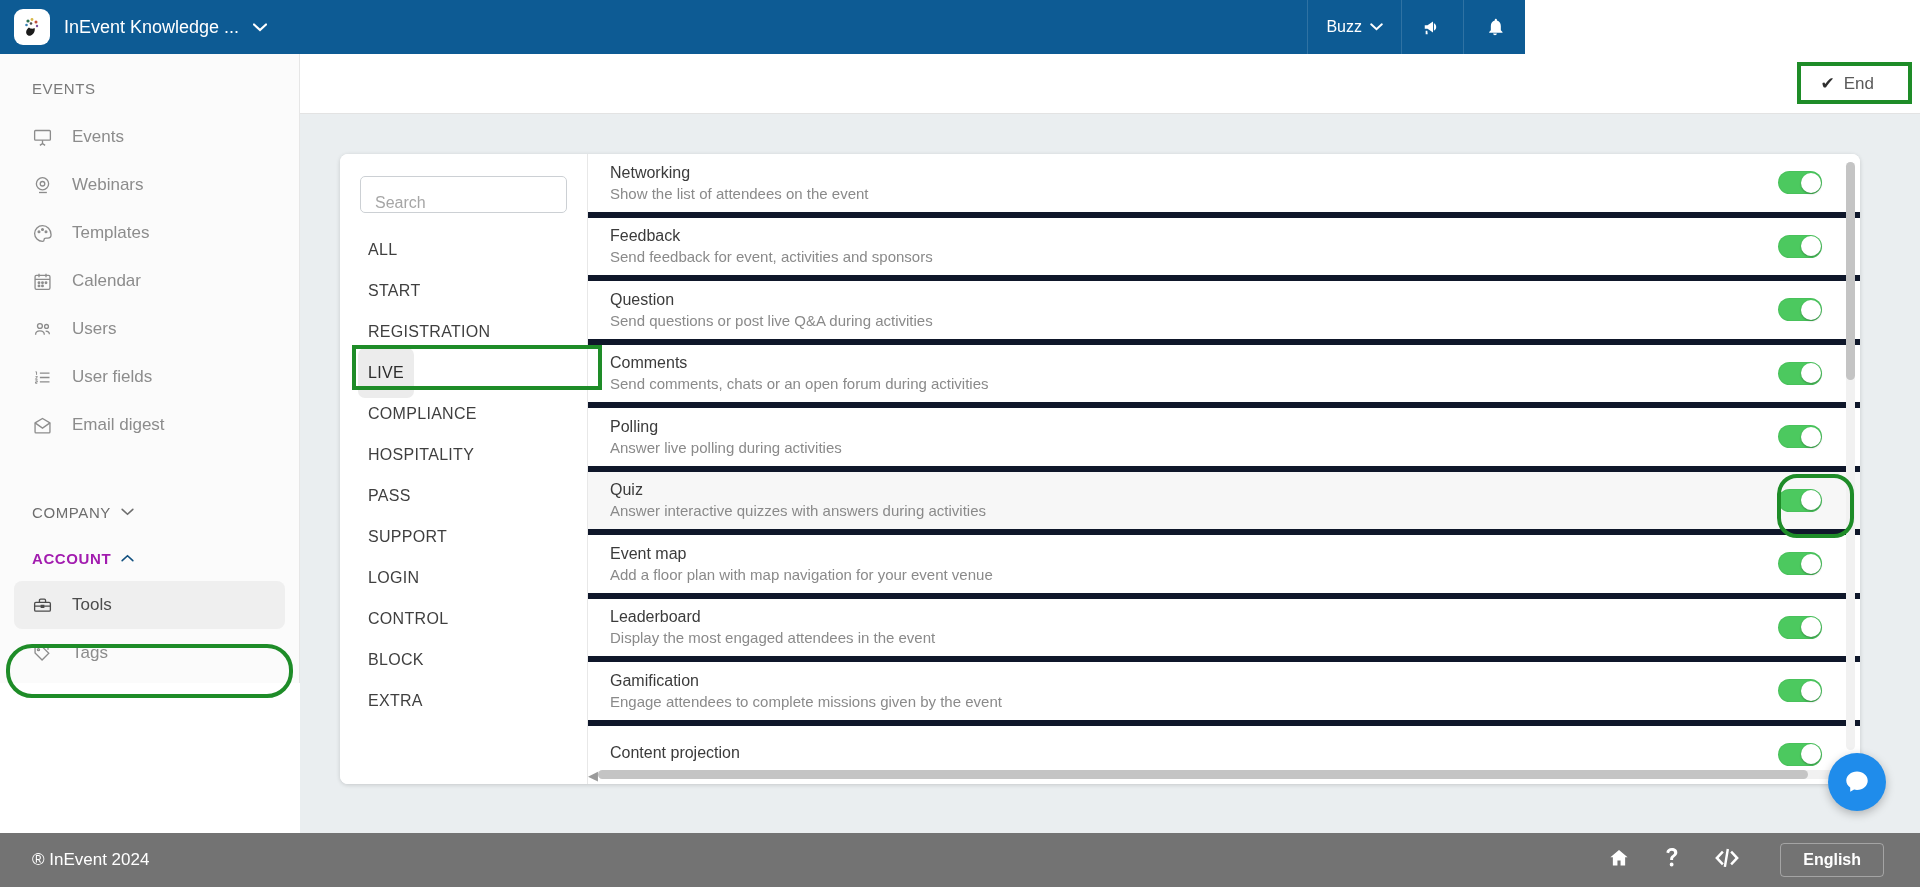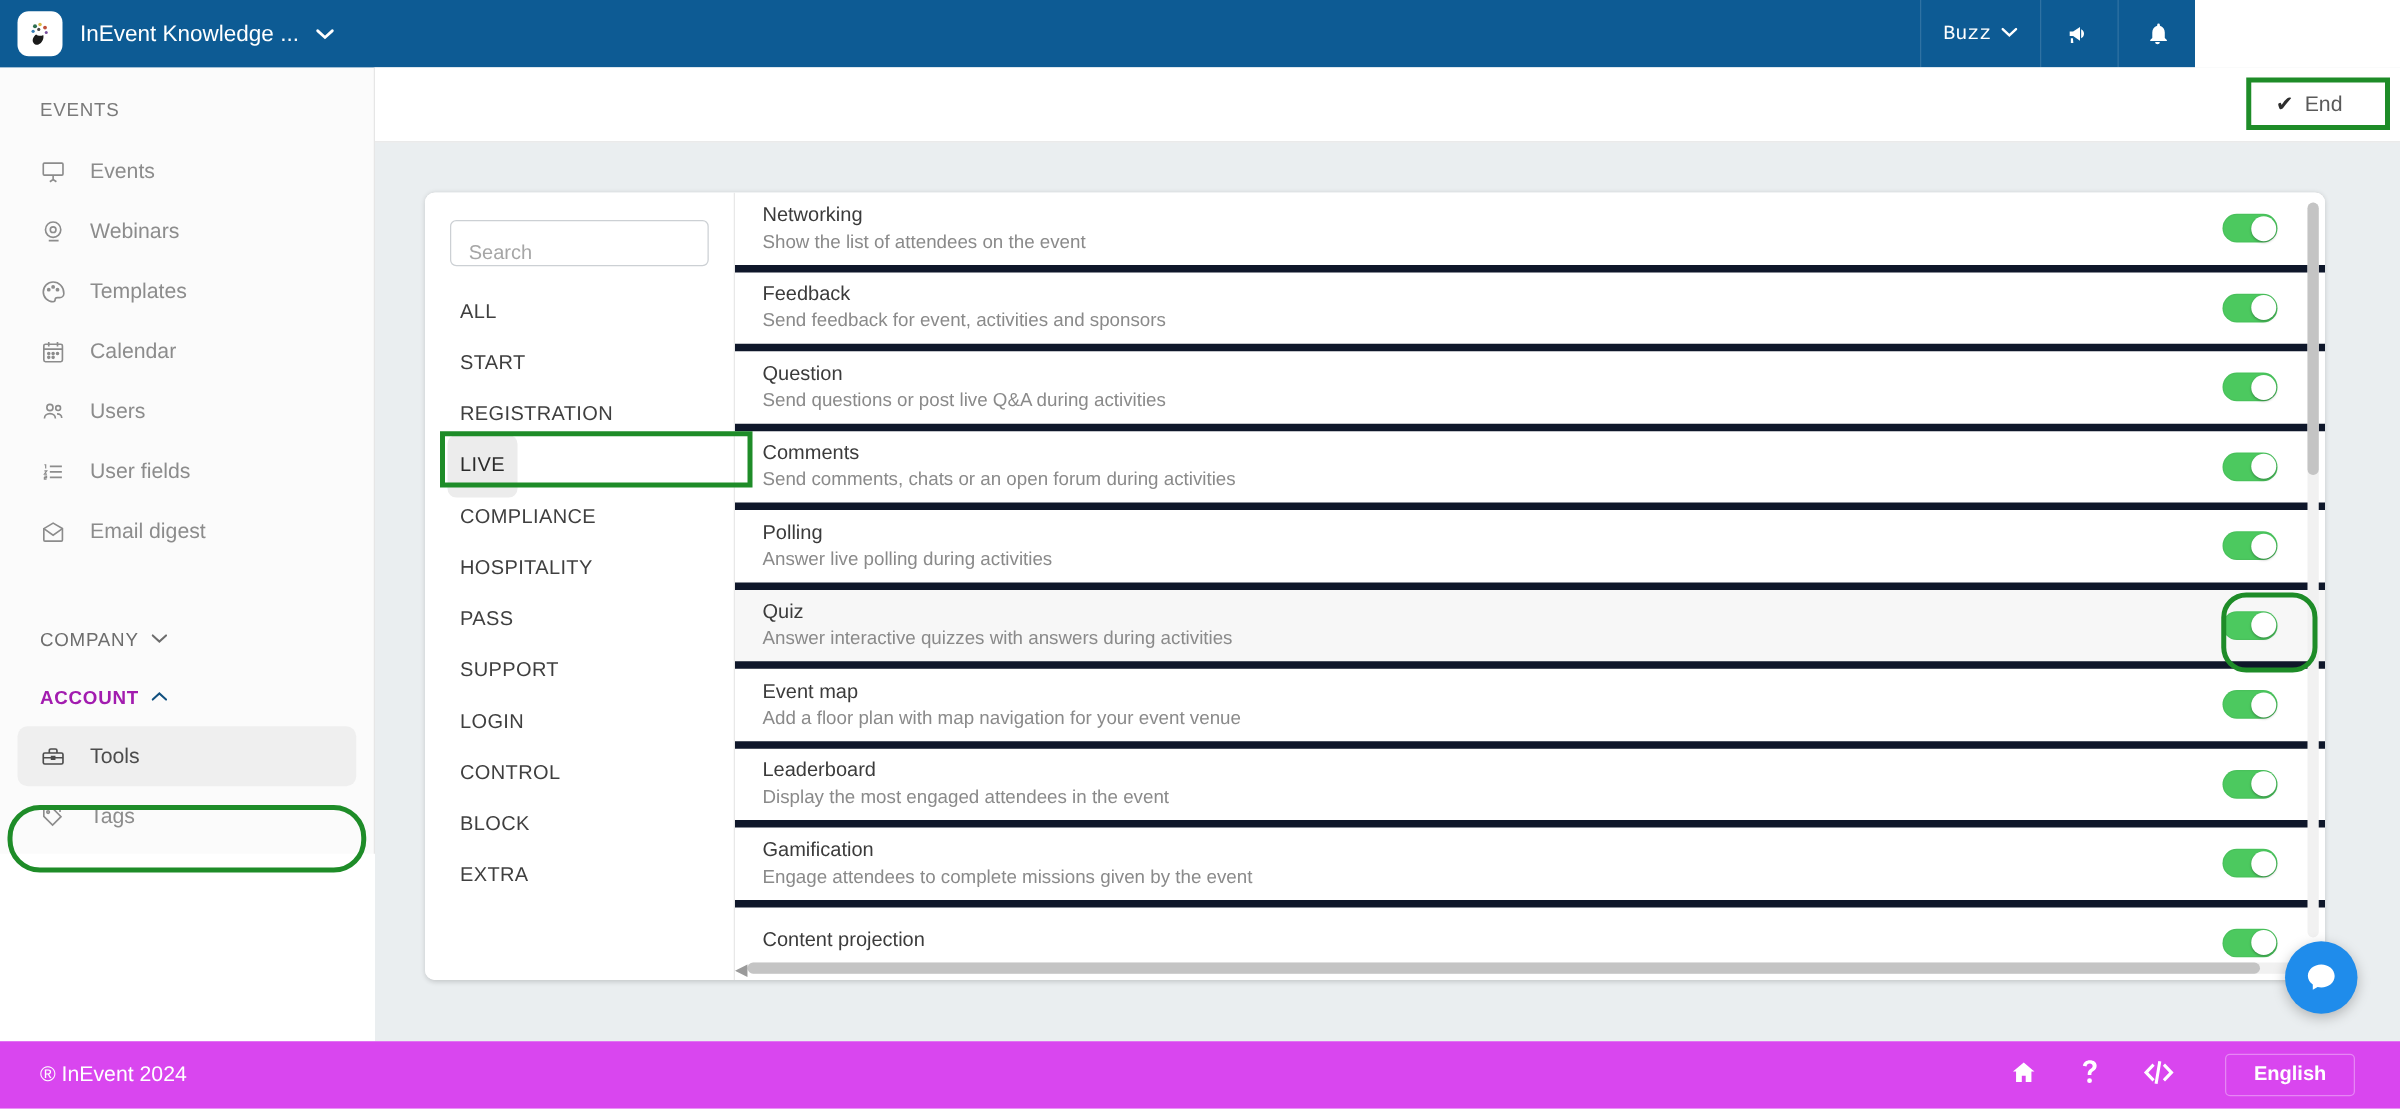--- a/index.html
+++ b/index.html
@@ -6,21 +6,21 @@
   html, body {
     width: 1920px; height: 887px;
     font-family: "Liberation Sans", sans-serif;
     background: #ffffff;
     overflow: hidden;
   }
   .app { position: relative; width: 1920px; height: 887px; }
 
   
   .topbar {
-    position: absolute; top: 0; left: 0; width: 1756px; height: 54px;
+    position: absolute; top: 0; left: 0; width: 1525px; height: 54px;
     background: #0d5b94; display: flex; align-items: center; justify-content: flex-end;
   }
   .brand {
     width: 300px; height: 54px; display: flex; align-items: center;
     padding-left: 14px; background: #0d5b94;
   }
   .brand-logo {
     width: 36px; height: 36px; border-radius: 9px; background: #fff;
     display: flex; align-items: center; justify-content: center;
     font-size: 19px; line-height: 1; flex: none;
@@ -29,21 +29,21 @@
     color: #fff; font-size: 18px; margin-left: 14px; white-space: nowrap;
   }
   .brand-caret { color: #fff; font-size: 13px; margin-left: 14px; }
   .topbar-spacer { flex: 1; }
   .topbar-right { display: flex; align-items: center; height: 54px; }
   .tb-item {
     height: 54px; display: flex; align-items: center; justify-content: center;
     color: #fff; padding: 0 18px; font-size: 16px;
     border-left: 1px solid rgba(255,255,255,0.14);
   }
-  .tb-item .cap { font-size: 16px; font-family: Liberation Mono, monospace; }
+  .tb-item .cap { font-size: 16px; }
   .tb-item .cv { font-size: 11px; margin-left: 8px; }
   .tb-icon { width: 62px; }
   .tb-icon svg { fill: #fff; }
 
   
   .sidebar {
     position: absolute; top: 54px; left: 0; width: 300px; height: 629px;
     background: #fbfbfb; border-right: 1px solid #e6e6e6;
     overflow: hidden;
   }
@@ -77,21 +77,21 @@
     position: absolute; border: 4px solid #1e8c28; border-radius: 26px;
     pointer-events: none;
   }
   .annot-box {
     position: absolute; border: 4px solid #1e8c28; pointer-events: none;
   }
 
   
   .footer {
     position: absolute; left: 0; bottom: 0; width: 1920px; height: 54px;
-    background: #d946ef; display: flex; align-items: center;
+    background: #737373; display: flex; align-items: center;
   }
   .footer-left {
     width: 300px; color: #fff; font-size: 17px; padding-left: 32px;
   }
   .footer-spacer { flex: 1; }
   .footer-right { display: flex; align-items: center; padding-right: 36px; gap: 34px; font-weight: bold; }
   .footer-right svg { fill: #fff; }
   .lang-btn {
     color: #fff; font-size: 16px; padding: 7px 22px;
     border: 1px solid rgba(255,255,255,0.35); border-radius: 4px;

